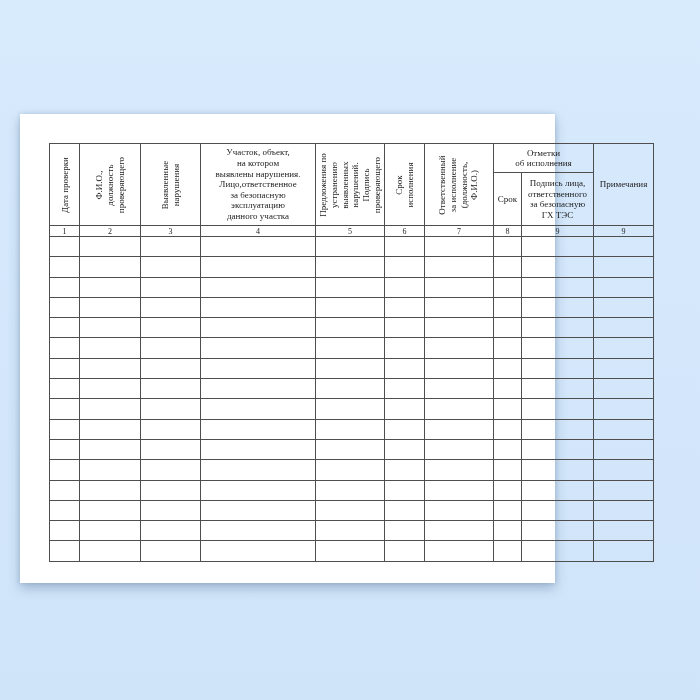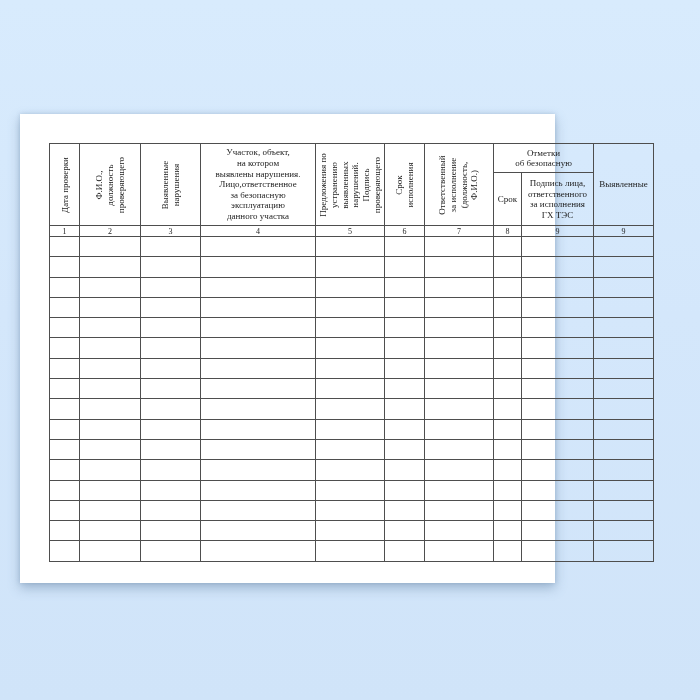--- a/index.html
+++ b/index.html
@@ -87,28 +87,28 @@
             <div class="vt">Срок
 исполнения</div>
           </td>
           <td rowspan="2" class="v">
             <div class="vt">Ответственный
 за исполнение
 (должность,
 Ф.И.О.)</div>
           </td>
           <td colspan="2" class="hcell" style="height:28px">Отметки
-об безопасную</td>
-          <td rowspan="2" class="hcell">Выявленные</td>
+об исполнения</td>
+          <td rowspan="2" class="hcell">Примечания</td>
         </tr>
         <tr>
           <td class="hcell" style="height:51px">Срок</td>
           <td class="hcell">Подпись лица,
 ответственного
-за исполнения
+за безопасную
 ГХ ТЭС</td>
         </tr>
         <tr class="numrow">
           <td>1</td>
           <td>2</td>
           <td>3</td>
           <td>4</td>
           <td>5</td>
           <td>6</td>
           <td>7</td>

